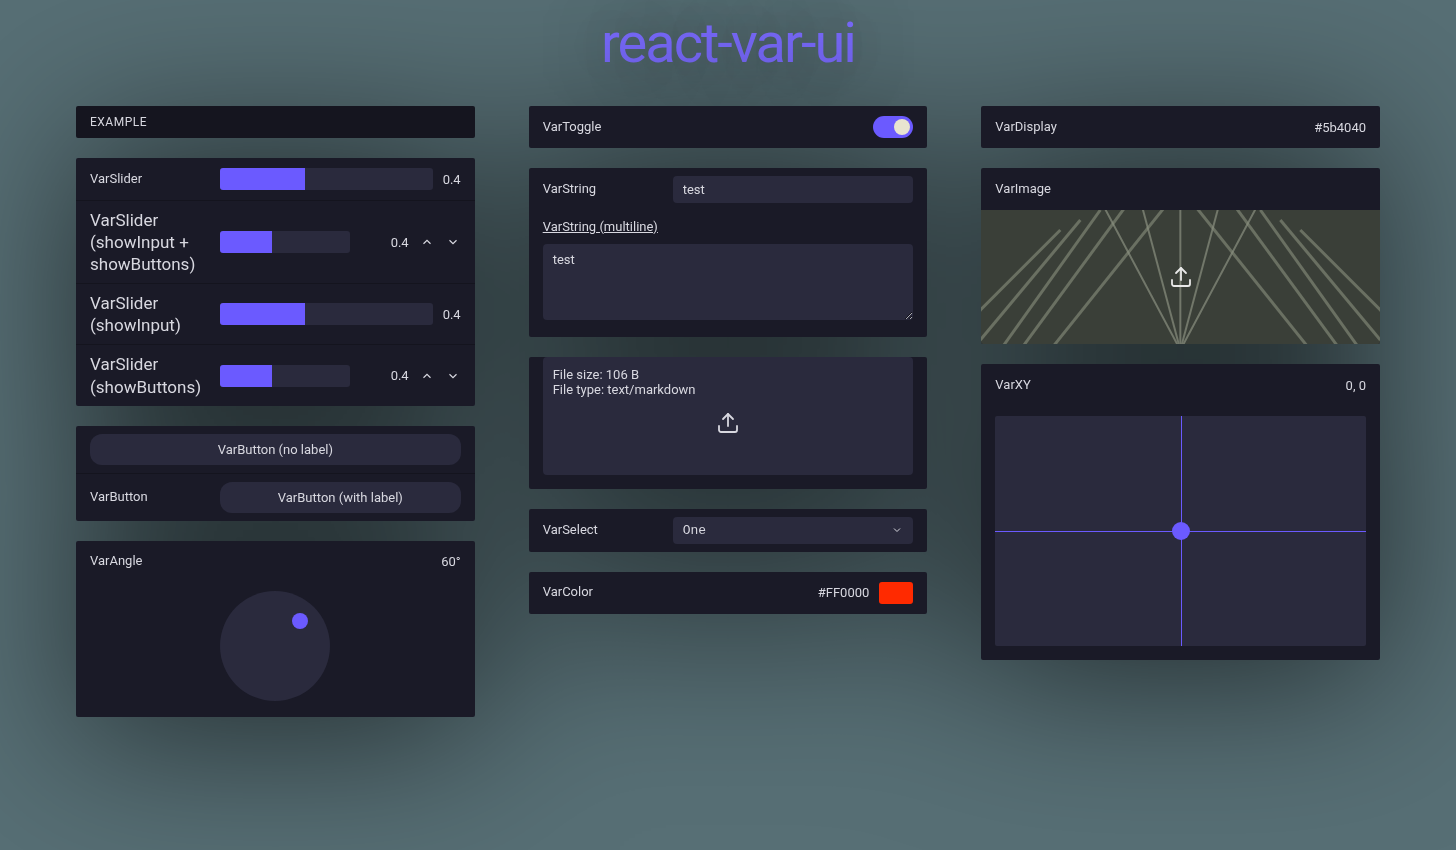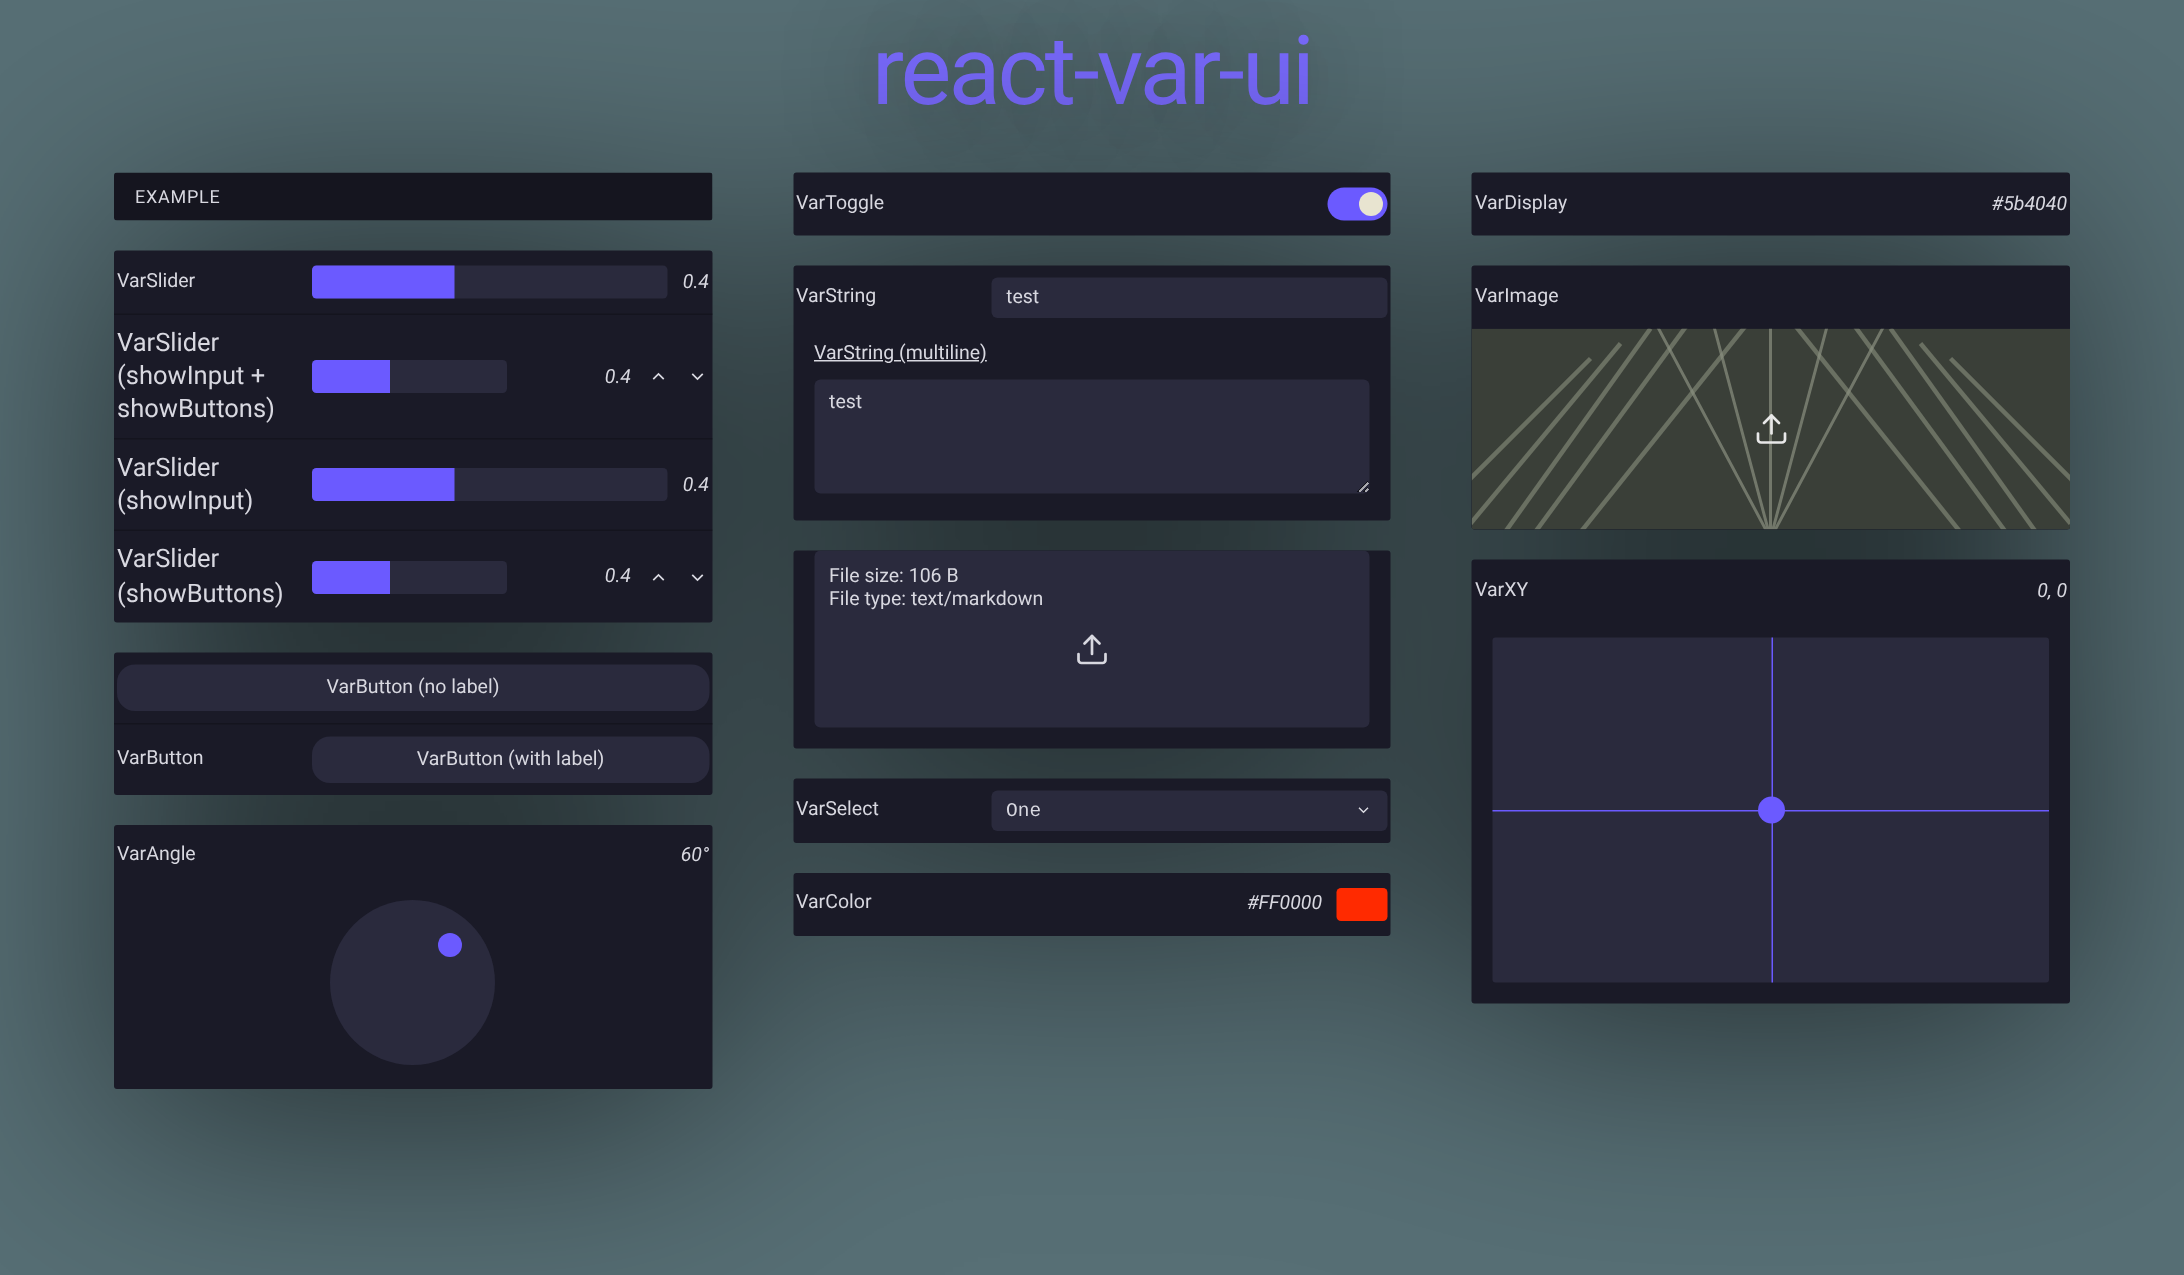--- a/index.html
+++ b/index.html
@@ -7,21 +7,21 @@
     width: 1456px;
     height: 850px;
     background: #576f75;
     font-family: -apple-system, BlinkMacSystemFont, "Segoe UI", Roboto, sans-serif;
     font-size: 13px;
     color: #d8d8e0;
     overflow: hidden;
   }
   .title {
     text-align: center;
-    font-size: 64px;
+    font-size: 56px;
     font-weight: 400;
     color: #7a6bff;
     padding-top: 10px;
     letter-spacing: -2px;
     text-shadow: 0 0 60px rgba(0,0,0,0.5);
   }
   .panels {
     display: flex;
     gap: 54px;
     padding: 30px 76px 0 76px;
@@ -35,29 +35,29 @@
   }
   .header {
     background: #15151f;
     padding: 9px 14px;
     font-size: 12px;
     letter-spacing: 0.5px;
   }
   .row {
     display: flex;
     align-items: center;
-    padding: 8px 2px;
+    padding: 8px 14px;
     min-height: 42px;
     border-top: 1px solid #14141e;
     gap: 10px;
   }
   .row:first-child { border-top: none; }
   .label { flex: 0 0 120px; line-height: 1.3; }
   .label.small { font-size: 17px; }
-  .val { margin-left: auto; font-style: italic; }
+  .val { margin-left: auto; }
   .slider-track {
     flex: 1;
     height: 22px;
     background: #2a2a3d;
     border-radius: 3px;
     position: relative;
     cursor: pointer;
   }
   .slider-fill {
     height: 100%;

